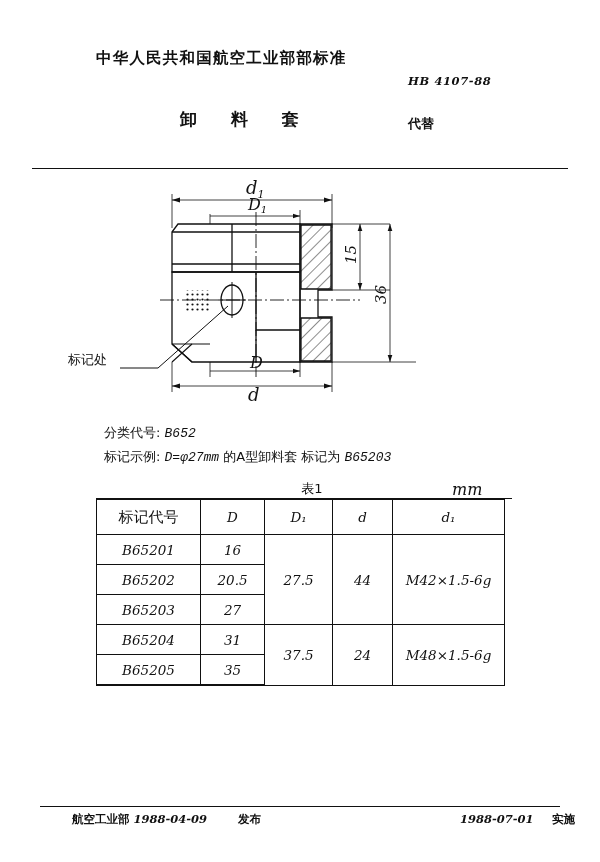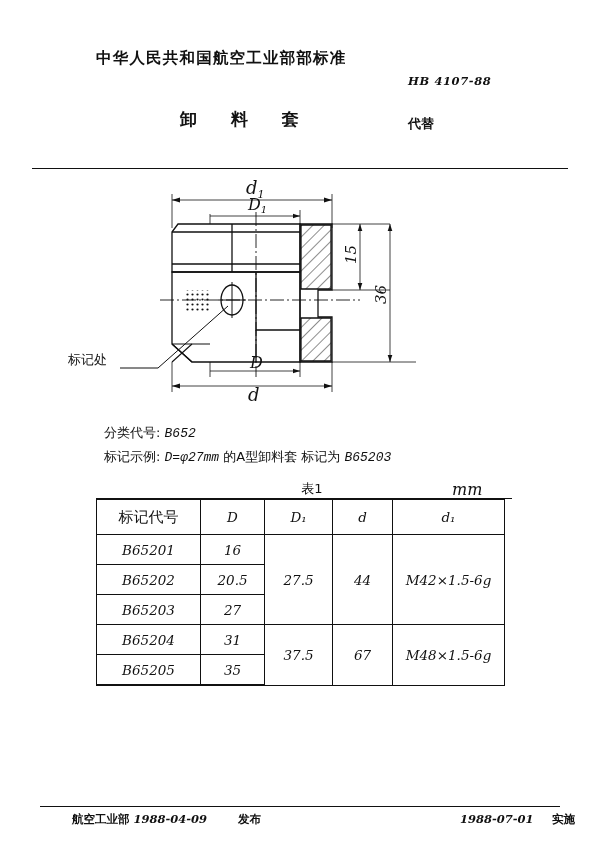--- a/index.html
+++ b/index.html
@@ -271,21 +271,21 @@
         <td>20.5</td>
       </tr>
       <tr>
         <td>B65203</td>
         <td>27</td>
       </tr>
       <tr>
         <td>B65204</td>
         <td>31</td>
         <td rowspan="2">37.5</td>
-        <td rowspan="2">67</td>
+        <td rowspan="2">24</td>
         <td rowspan="2">M48×1.5-6g</td>
       </tr>
       <tr>
         <td>B65205</td>
         <td>35</td>
       </tr>
     </tbody>
   </table>
 
   <div class="rule-bot"></div>

